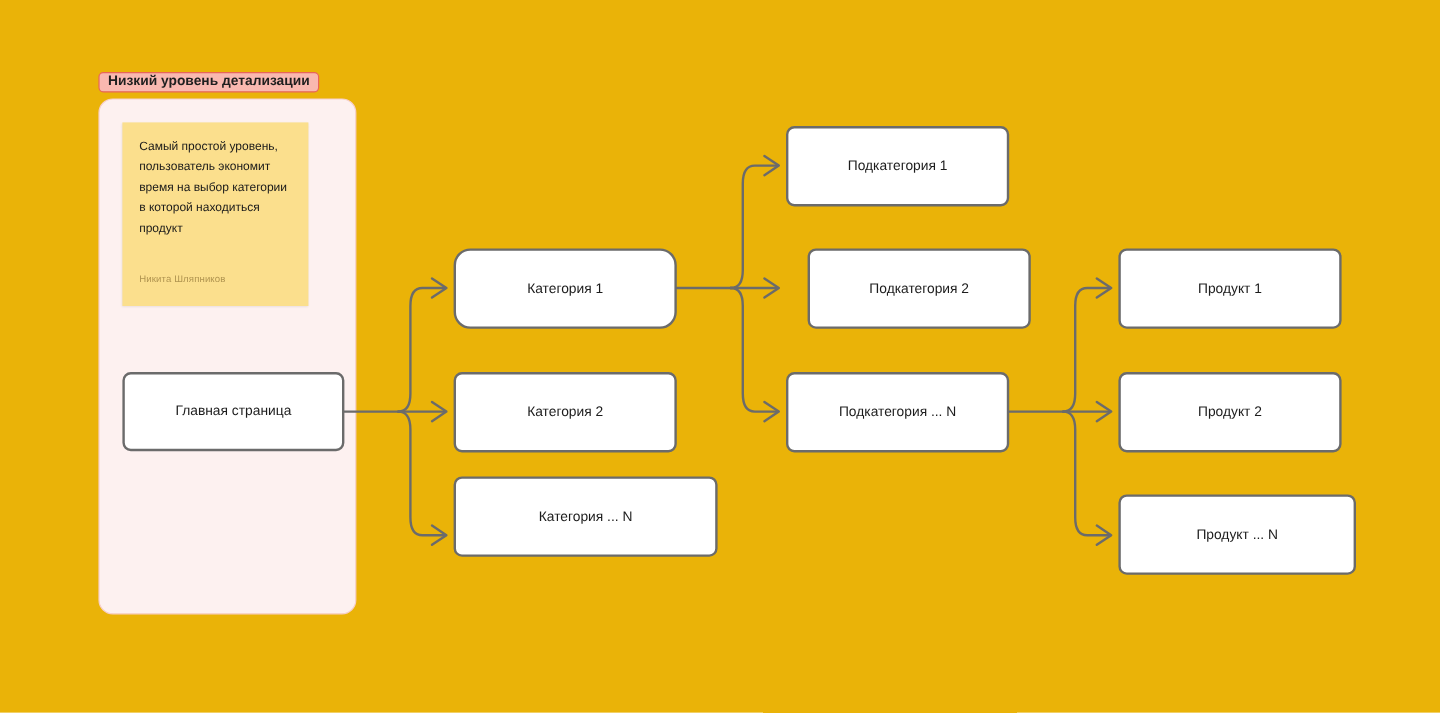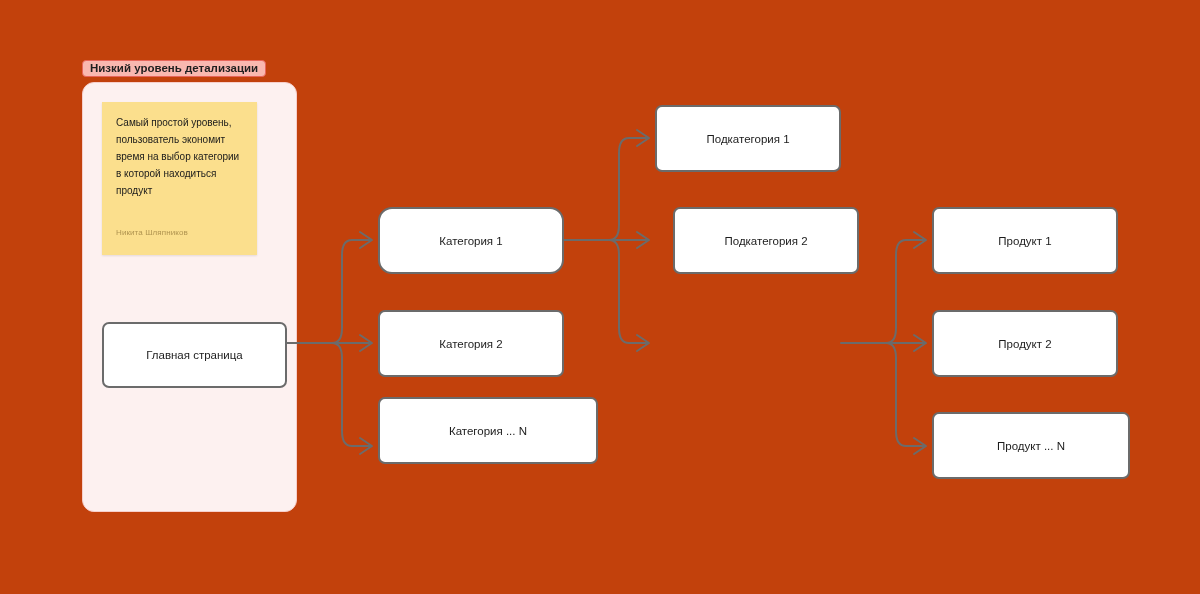--- a/index.html
+++ b/index.html
@@ -8,21 +8,21 @@
     background: #ffffff;
   }
   body {
     font-family: "Liberation Sans", sans-serif;
     -webkit-font-smoothing: antialiased;
   }
   #canvas {
     position: relative;
     width: 1200px;
     height: 594px;
-    background: #c2410c;
+    background: #eab308;
     overflow: hidden;
   }
 
   
   .frame {
     position: absolute;
     left: 82px;
     top: 82px;
     width: 215px;
     height: 430px;
@@ -150,40 +150,43 @@
       <path d="M841,343 L886,343"></path>
       <path d="M886,343 C894,343 896,336 896,328 L896,255 C896,247 898,240 906,240 L925,240"></path>
       <path d="M886,343 L925,343"></path>
       <path d="M886,343 C894,343 896,350 896,358 L896,431 C896,439 898,446 906,446 L925,446"></path>
       <path d="M914,232 L926,240 L914,248"></path>
       <path d="M914,335 L926,343 L914,351"></path>
       <path d="M914,438 L926,446 L914,454"></path>
     </g>
   </svg>
 
-  <div class="node" style="left:102px; top:310px; width:185px; height:66px;margin-top:12px;">
+  <div class="node" style="left:102px; top:310px; width:185px; height:66px;">
     <span>Главная страница</span>
   </div>
 
   <div class="node" style="left:378px; top:207px; width:186px; height:67px;border-radius:14px;">
     <span>Категория 1</span>
   </div>
   <div class="node" style="left:378px; top:310px; width:186px; height:67px;">
     <span>Категория 2</span>
   </div>
   <div class="node" style="left:378px; top:397px; width:220px; height:67px;">
     <span>Категория ... N</span>
   </div>
 
   <div class="node" style="left:655px; top:105px; width:186px; height:67px;">
     <span>Подкатегория 1</span>
   </div>
   <div class="node" style="left:673px; top:207px; width:186px; height:67px;">
     <span>Подкатегория 2</span>
   </div>
+  <div class="node" style="left:655px; top:310px; width:186px; height:67px;">
+    <span>Подкатегория ... N</span>
+  </div>
 
   <div class="node" style="left:932px; top:207px; width:186px; height:67px;">
     <span>Продукт 1</span>
   </div>
   <div class="node" style="left:932px; top:310px; width:186px; height:67px;">
     <span>Продукт 2</span>
   </div>
   <div class="node" style="left:932px; top:412px; width:198px; height:67px;">
     <span>Продукт ... N</span>
   </div>

